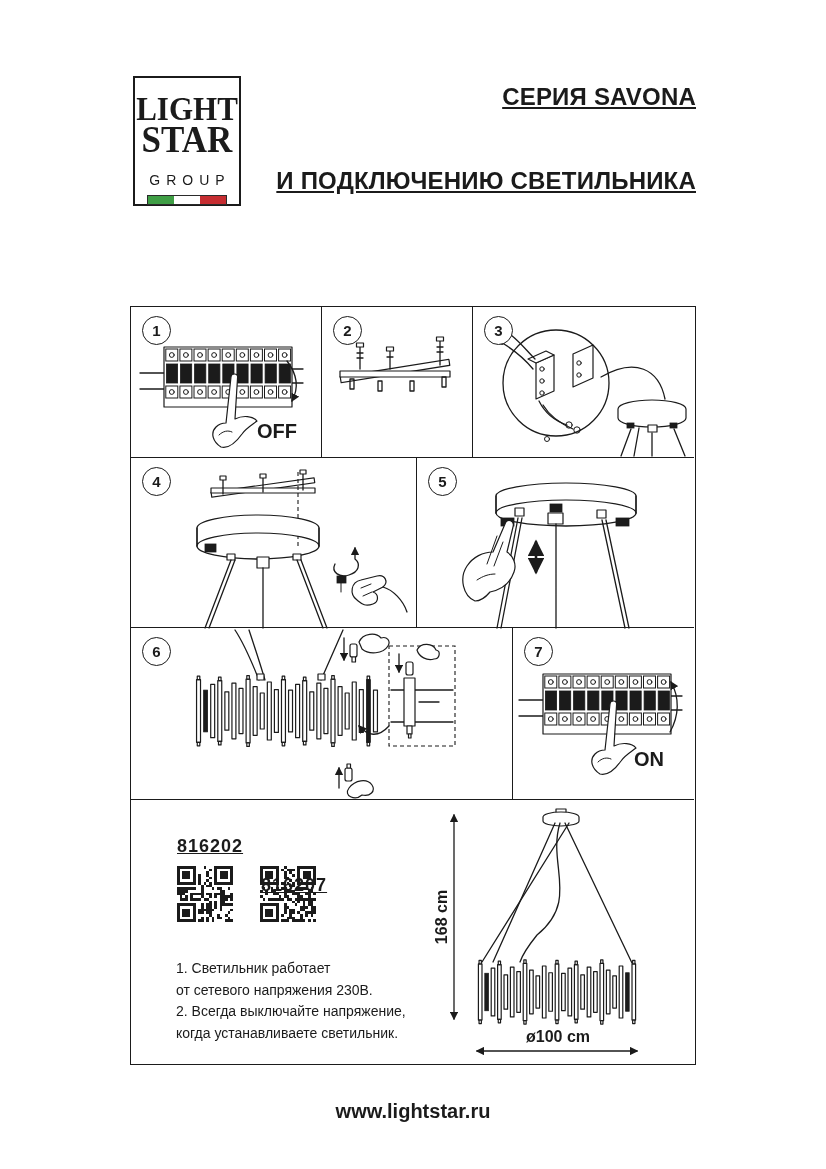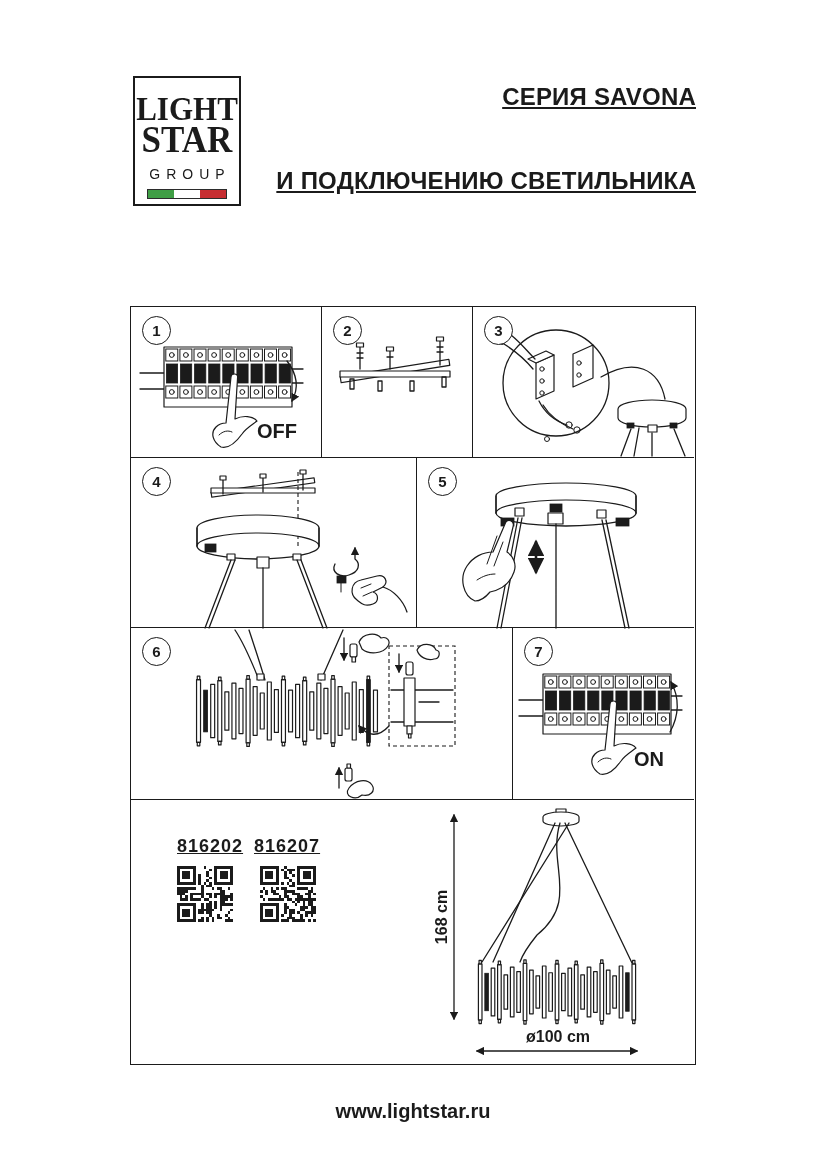--- a/index.html
+++ b/index.html
@@ -6,21 +6,21 @@
   body{width:826px;height:1169px;position:relative;overflow:hidden;
        font-family:"Liberation Sans",sans-serif;color:#1b1b1b;}
   .abs{position:absolute;}
   
   .logo{left:133px;top:76px;width:104px;height:126px;border:2px solid #1b1b1b;
         text-align:center;background:#fff;}
   .logo-word1{font-family:"Liberation Serif",serif;font-weight:bold;font-size:31px;
         line-height:30px;margin-top:16px;letter-spacing:0px;transform:scaleY(1.1);}
   .logo-word2{font-family:"Liberation Serif",serif;font-weight:bold;font-size:35px;
         line-height:32px;letter-spacing:0px;transform:scaleY(1.08);}
-  .logo-word3{font-size:14px;letter-spacing:6px;margin-top:10px;text-indent:6px;font-weight:400;}
+  .logo-word3{font-size:14px;letter-spacing:6px;margin-top:16px;text-indent:6px;font-weight:400;}
   .flag{width:78px;height:8px;margin:7px auto 0;border:1px solid #2b2b2b;display:flex;}
   .flag div{height:100%;}
   
   .hdr{right:130px;text-align:right;font-weight:bold;font-size:24px;line-height:30px;
        letter-spacing:0.2px;white-space:nowrap;text-decoration:underline;}
   .hdr1{top:82px;}
   .hdr2{top:166px;}
   
   .grid{left:130px;top:306px;width:566px;height:759px;border:1.5px solid #1b1b1b;
         box-sizing:border-box;background:#fff;}
@@ -42,21 +42,21 @@
   svg{position:absolute;overflow:visible;}
   .ln{fill:none;stroke:#1b1b1b;stroke-width:1.3;stroke-linecap:round;stroke-linejoin:round;}
   .lt{fill:none;stroke:#1b1b1b;stroke-width:1;stroke-linecap:round;}
   .fwh{fill:#fff;stroke:#1b1b1b;stroke-width:1.2;stroke-linejoin:round;}
   .fbk{fill:#1b1b1b;stroke:#1b1b1b;stroke-width:0.8;}
   .dash{fill:none;stroke:#1b1b1b;stroke-width:1.1;stroke-dasharray:4 3;}
   .svgtxt{font-family:"Liberation Sans",sans-serif;font-weight:bold;font-size:20px;fill:#1b1b1b;}
   .dimtxt{font-family:"Liberation Sans",sans-serif;font-weight:bold;font-size:16px;fill:#1b1b1b;}
   
   .code{position:absolute;top:36px;font-size:18px;font-weight:bold;letter-spacing:1px;text-decoration:underline;}
-  #code1{left:46px;} #code2{left:123px;}
+  #code1{left:46px;} #code2{left:130px;margin-top:39px;}
   .qr{top:66px;width:56px;height:56px;}
   #qr1{left:46px;} #qr2{left:129px;}
   .notes{position:absolute;left:45px;top:158px;font-size:14px;line-height:21.5px;width:280px;}
   
   .footer{left:0;right:0;top:1100px;text-align:center;font-size:20px;font-weight:bold;}
 </style>
 </head>
 <body>
 
 <svg width="0" height="0" aria-hidden="true">
@@ -844,20 +844,26 @@
         <rect x="23.571428571428573" y="52.38095238095238" width="2.669047619047619" height="2.669047619047619" fill="#1b1b1b" shape-rendering="crispEdges"></rect>
         <rect x="26.19047619047619" y="52.38095238095238" width="2.669047619047619" height="2.669047619047619" fill="#1b1b1b" shape-rendering="crispEdges"></rect>
         <rect x="31.42857142857143" y="52.38095238095238" width="2.669047619047619" height="2.669047619047619" fill="#1b1b1b" shape-rendering="crispEdges"></rect>
         <rect x="34.04761904761905" y="52.38095238095238" width="2.669047619047619" height="2.669047619047619" fill="#1b1b1b" shape-rendering="crispEdges"></rect>
         <rect x="36.666666666666664" y="52.38095238095238" width="2.669047619047619" height="2.669047619047619" fill="#1b1b1b" shape-rendering="crispEdges"></rect>
         <rect x="39.285714285714285" y="52.38095238095238" width="2.669047619047619" height="2.669047619047619" fill="#1b1b1b" shape-rendering="crispEdges"></rect>
         <rect x="41.904761904761905" y="52.38095238095238" width="2.669047619047619" height="2.669047619047619" fill="#1b1b1b" shape-rendering="crispEdges"></rect>
         <rect x="47.142857142857146" y="52.38095238095238" width="2.669047619047619" height="2.669047619047619" fill="#1b1b1b" shape-rendering="crispEdges"></rect>
         <rect x="52.38095238095238" y="52.38095238095238" width="2.669047619047619" height="2.669047619047619" fill="#1b1b1b" shape-rendering="crispEdges"></rect>
       </svg>
+    <div class="notes">
+      <div>1. Светильник работает</div>
+      <div>от сетевого напряжения 230В.</div>
+      <div>2. Всегда выключайте напряжение,</div>
+      <div>когда устанавливаете светильник.</div>
+    </div>
 
     <svg width="240" height="258" style="left:294px;top:5px">
       <g>
         <rect class="fwh" x="131" y="4" width="10" height="5"></rect>
         <path class="fwh" d="M118,12 a18,5 0 0 1 36,0 v4 a18,5 0 0 1 -36,0 z"></path>
       </g>
       <g class="ln">
         <path d="M144,18 L57,157"></path>
         <path d="M130,18 L68,157"></path>
         <path d="M140,18 L207,158"></path>

